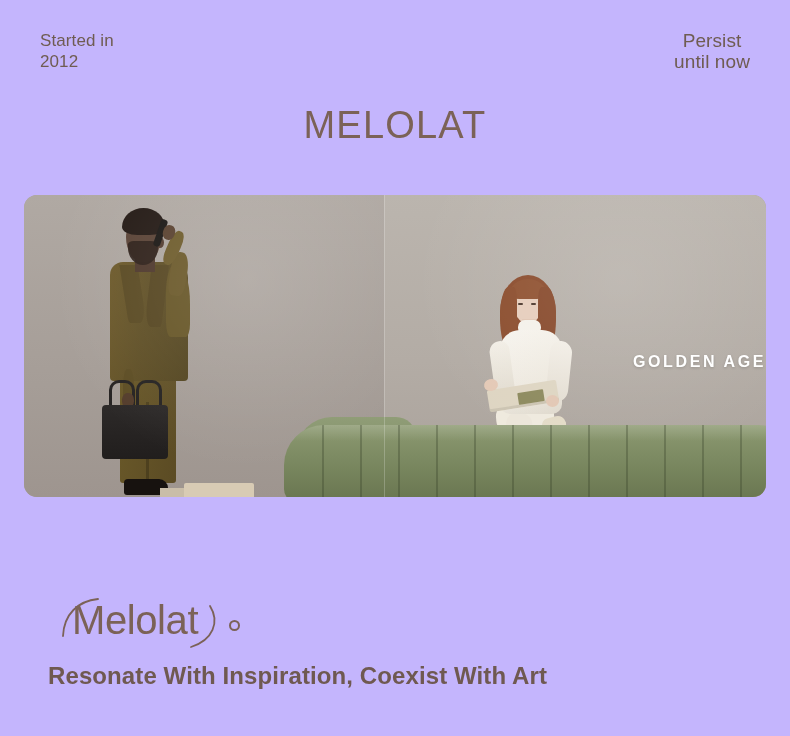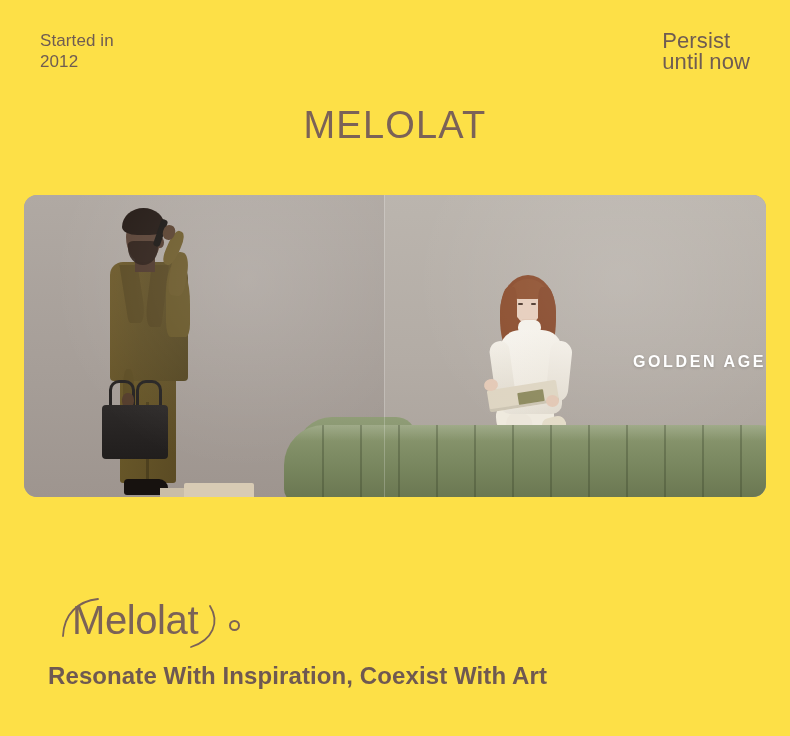--- a/index.html
+++ b/index.html
@@ -13,21 +13,21 @@
     background: #efedec;
     font-family: "Liberation Sans", sans-serif;
     overflow: hidden;
     position: relative;
   }
 
   .page {
     position: relative;
     width: 790px;
     height: 736px;
-    background: #fde047;
+    background: #c4b5fd;
   }
 
   
   .meta-row {
     position: absolute;
     top: 30px;
     left: 40px;
     right: 40px;
     height: 56px;
   }
@@ -39,26 +39,26 @@
     line-height: 21px;
     color: #6f5c52;
     letter-spacing: 0.1px;
     white-space: pre-line;
     text-align: left;
   }
   .meta-right {
     position: absolute;
     right: 0;
     top: 0;
-    font-size: 22px;
+    font-size: 19px;
     line-height: 21px;
     color: #6f5c52;
     letter-spacing: 0.1px;
     white-space: pre-line;
-    text-align: left;
+    text-align: center;
   }
 
   
   .brand-title {
     position: absolute;
     top: 103px;
     left: 0;
     width: 790px;
     text-align: center;
     font-size: 38px;

